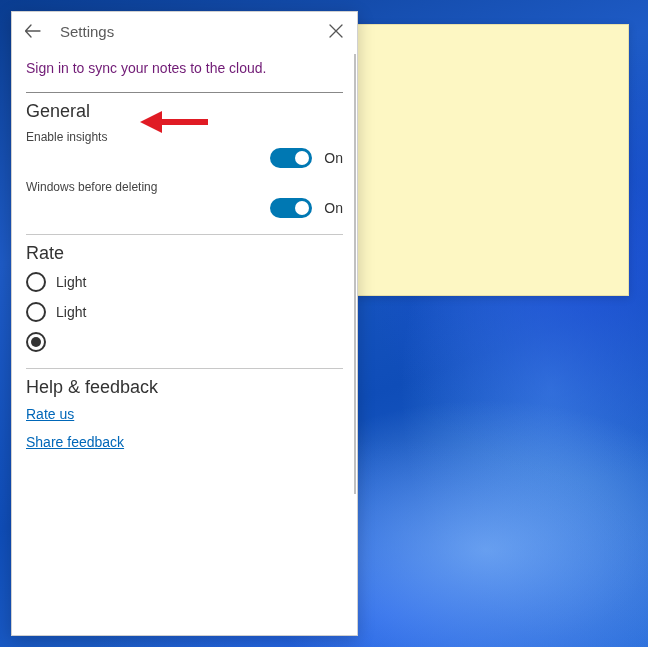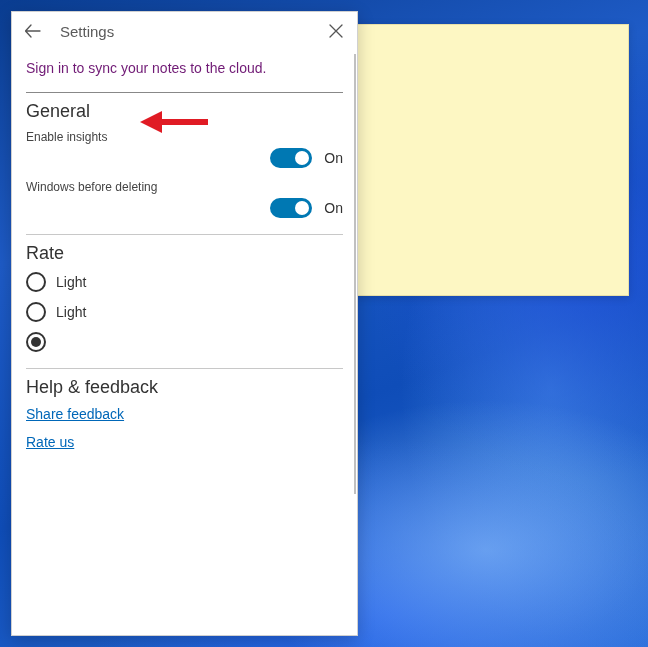--- a/index.html
+++ b/index.html
@@ -263,21 +263,21 @@
       <span class="radio-label">Light</span>
     </div>
     <div class="radio-row">
       <div class="radio selected"></div>
     </div>
 
     <hr class="divider light">
 
     <div class="section-title">Help &amp; feedback</div>
 
+    <a class="link">Rate us</a>
     <a class="link">Share feedback</a>
-    <a class="link">Rate us</a>
   </div>
 </div>
 
 <svg class="annotation-arrow" width="70" height="28" viewBox="0 0 70 28">
   <line x1="68" y1="14" x2="16" y2="14" stroke="#e01b24" stroke-width="6"></line>
   <polygon points="0,14 22,3 22,25" fill="#e01b24"></polygon>
 </svg>
 
 </body></html>

